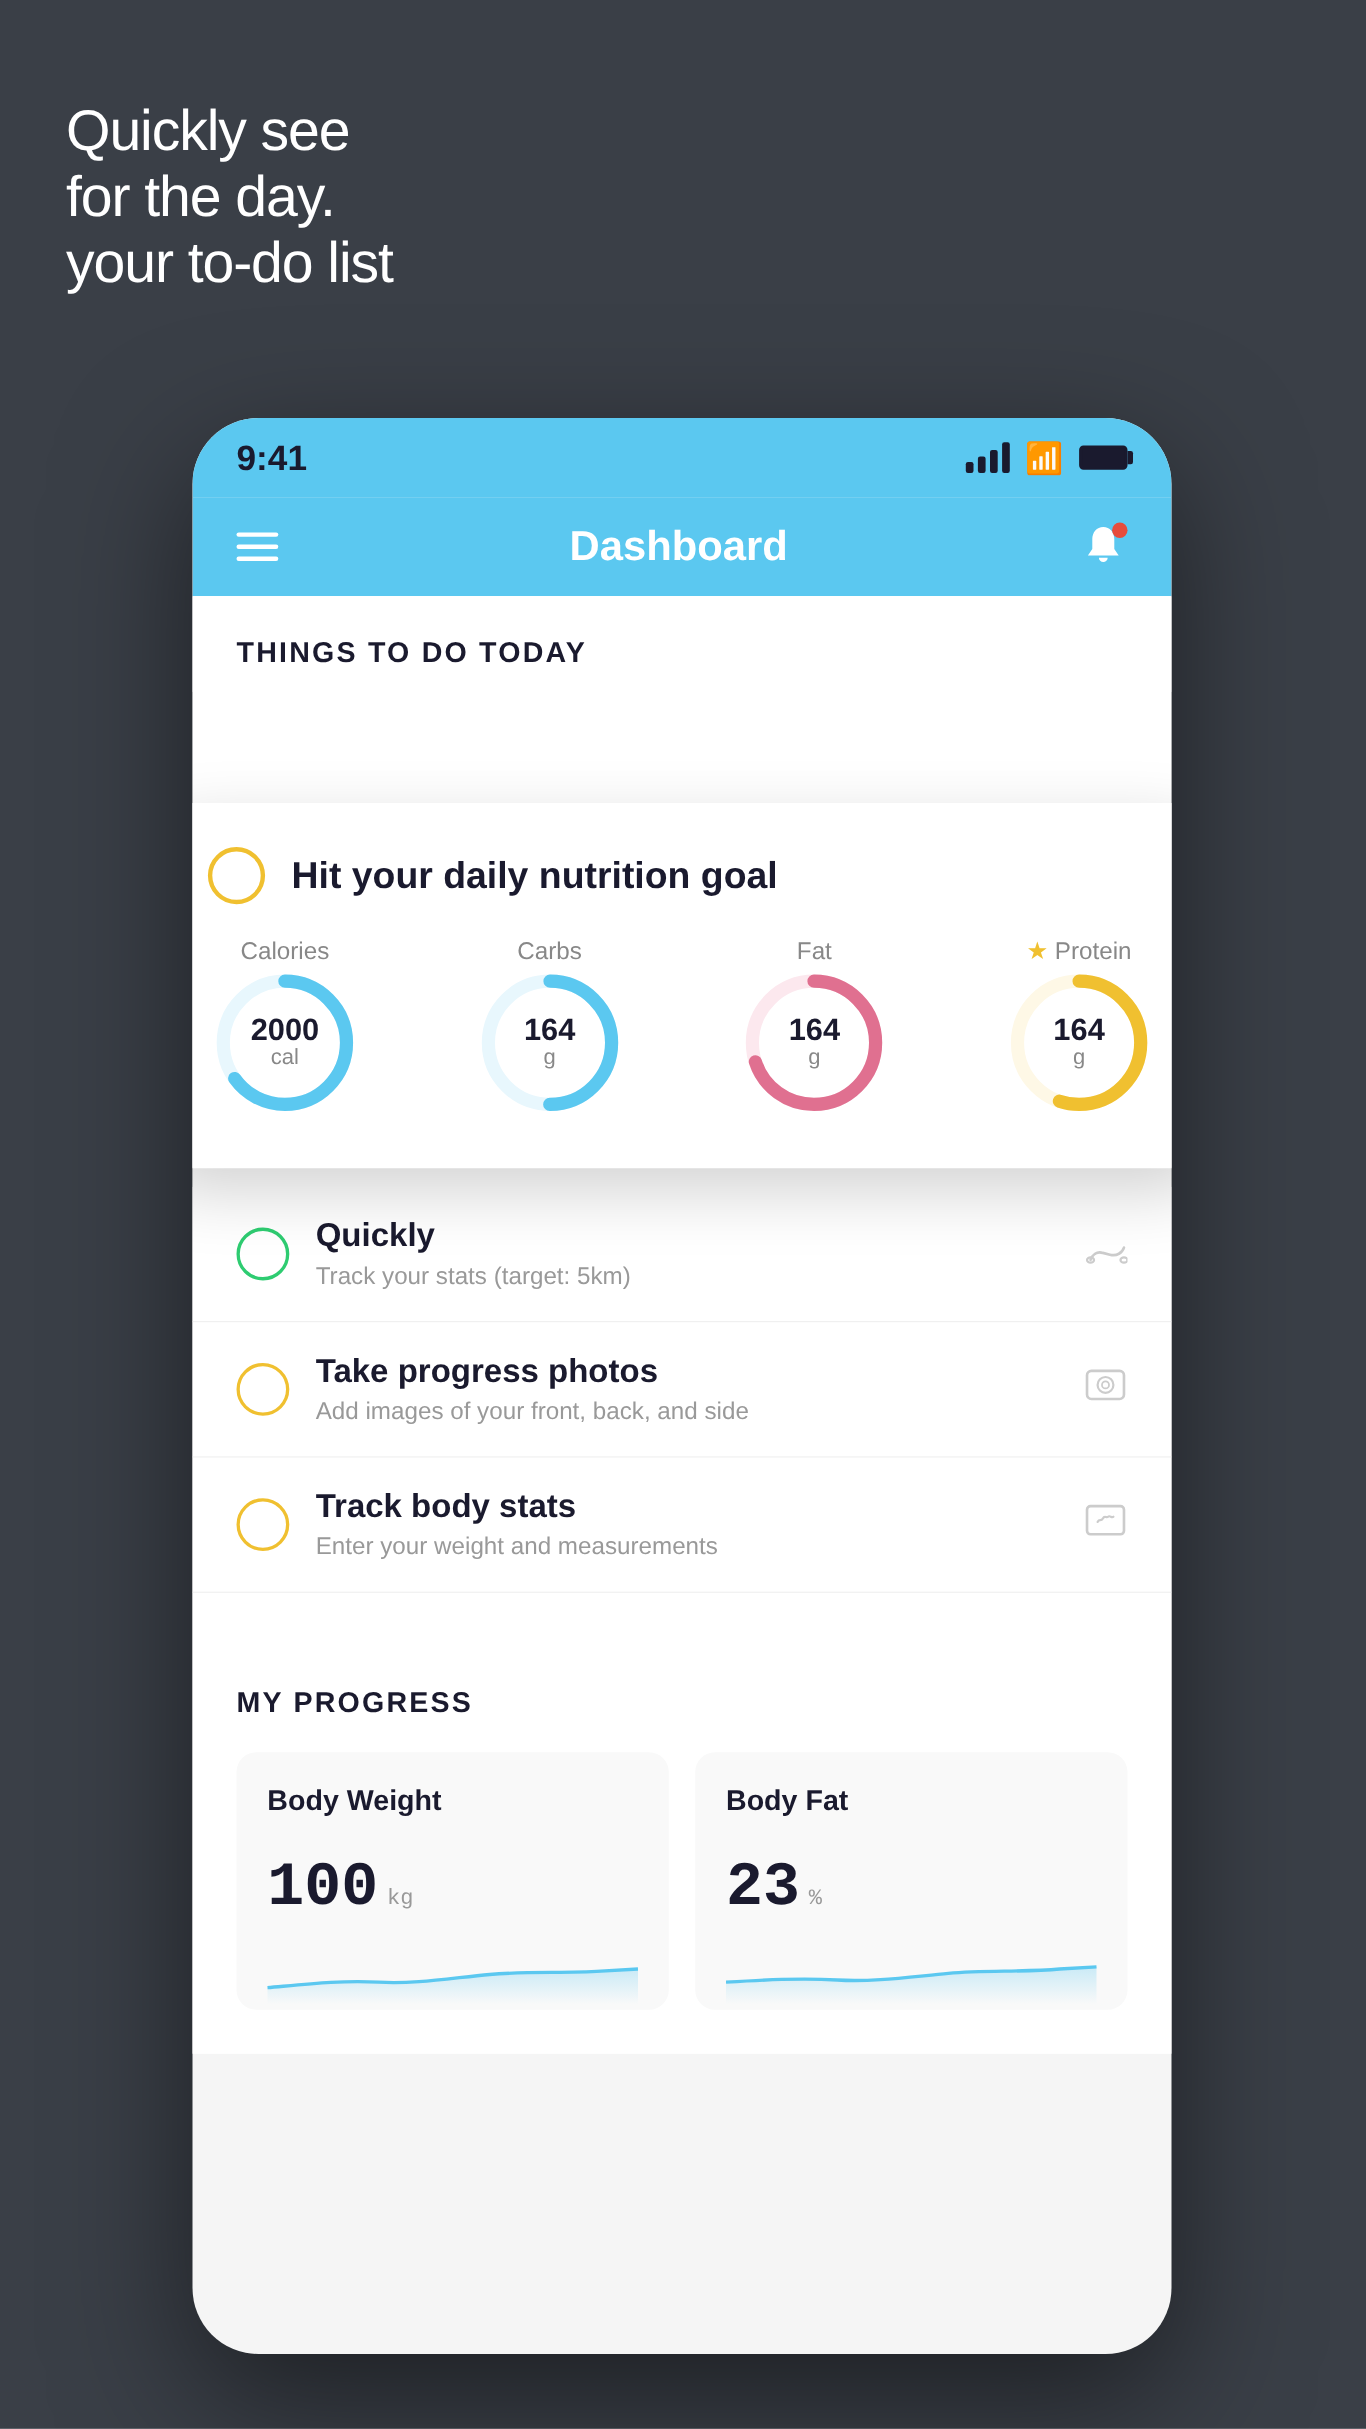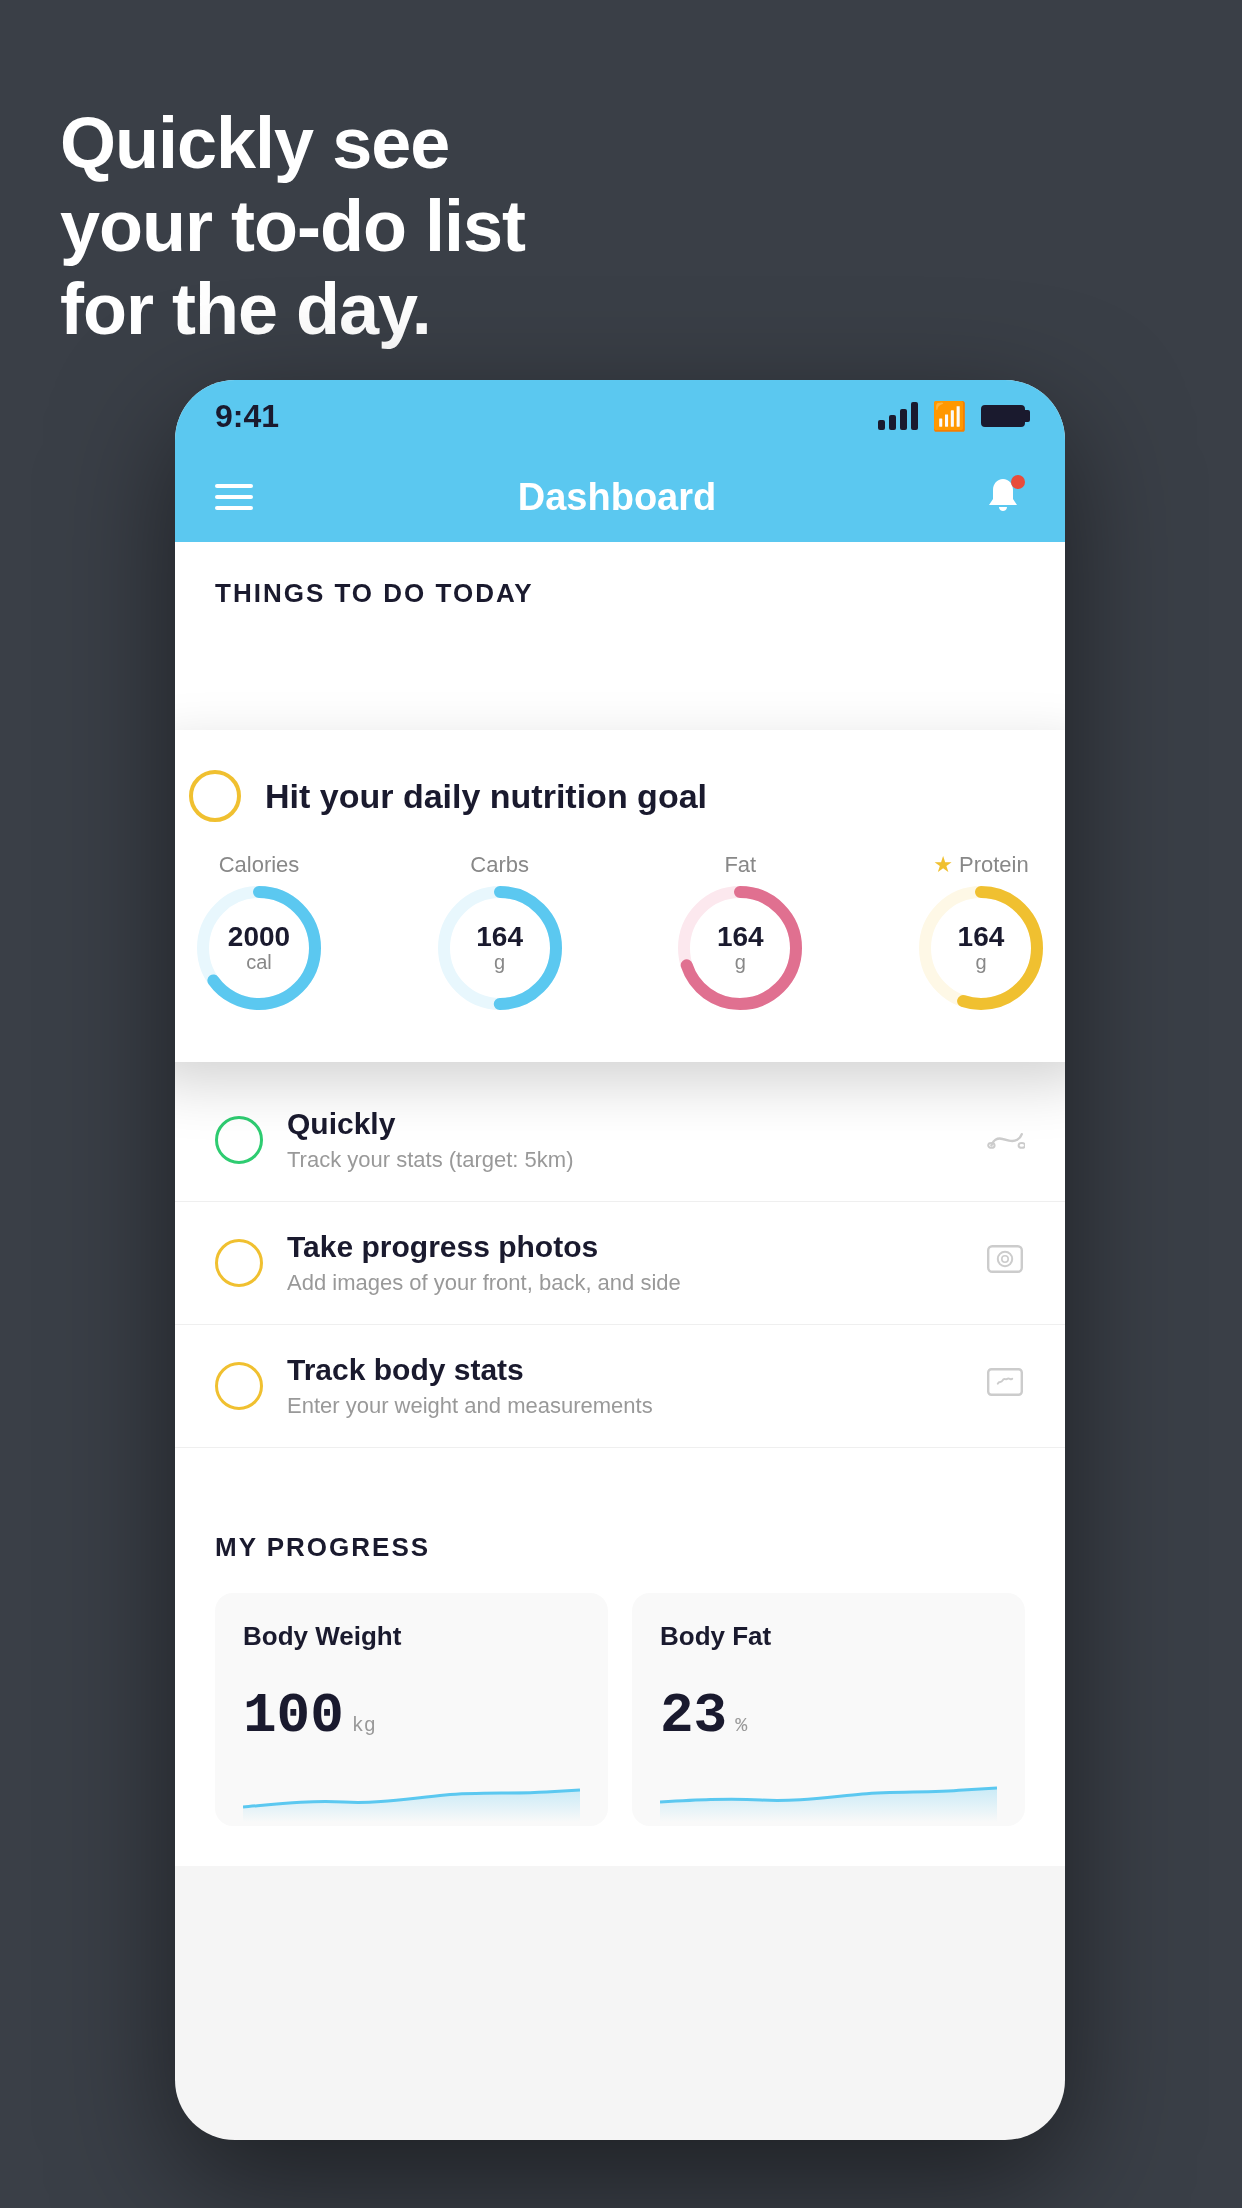--- a/index.html
+++ b/index.html
@@ -11,26 +11,25 @@
       overflow: hidden;
       position: relative;
     }
 
     
     .headline {
       position: absolute;
       top: 90px;
       left: 60px;
       color: #ffffff;
-      font-size: 72px;
-      font-weight: 700;
+      font-size: 52px;
+      font-weight: 400;
       line-height: 1.15;
       letter-spacing: -1px;
       z-index: 1;
-      margin-top: 12px;
     }
 
     
     .phone {
       position: absolute;
       top: 380px;
       left: 175px;
       width: 890px;
       height: 1760px;
       background: #f5f5f5;
@@ -340,22 +339,22 @@
     .sparkline {
       width: 100%;
       height: 60px;
     }
   </style>
 </head>
 <body>
 
 <div class="headline">
   <div>Quickly see</div>
+  <div>for the day.</div>
   <div>your to-do list</div>
-  <div>for the day.</div>
 </div>
 
 <div class="phone">
 
   <div class="status-bar">
     <span class="status-time">9:41</span>
     <div class="status-icons">
       <div class="signal-bars">
         <span></span>
           <span></span>

